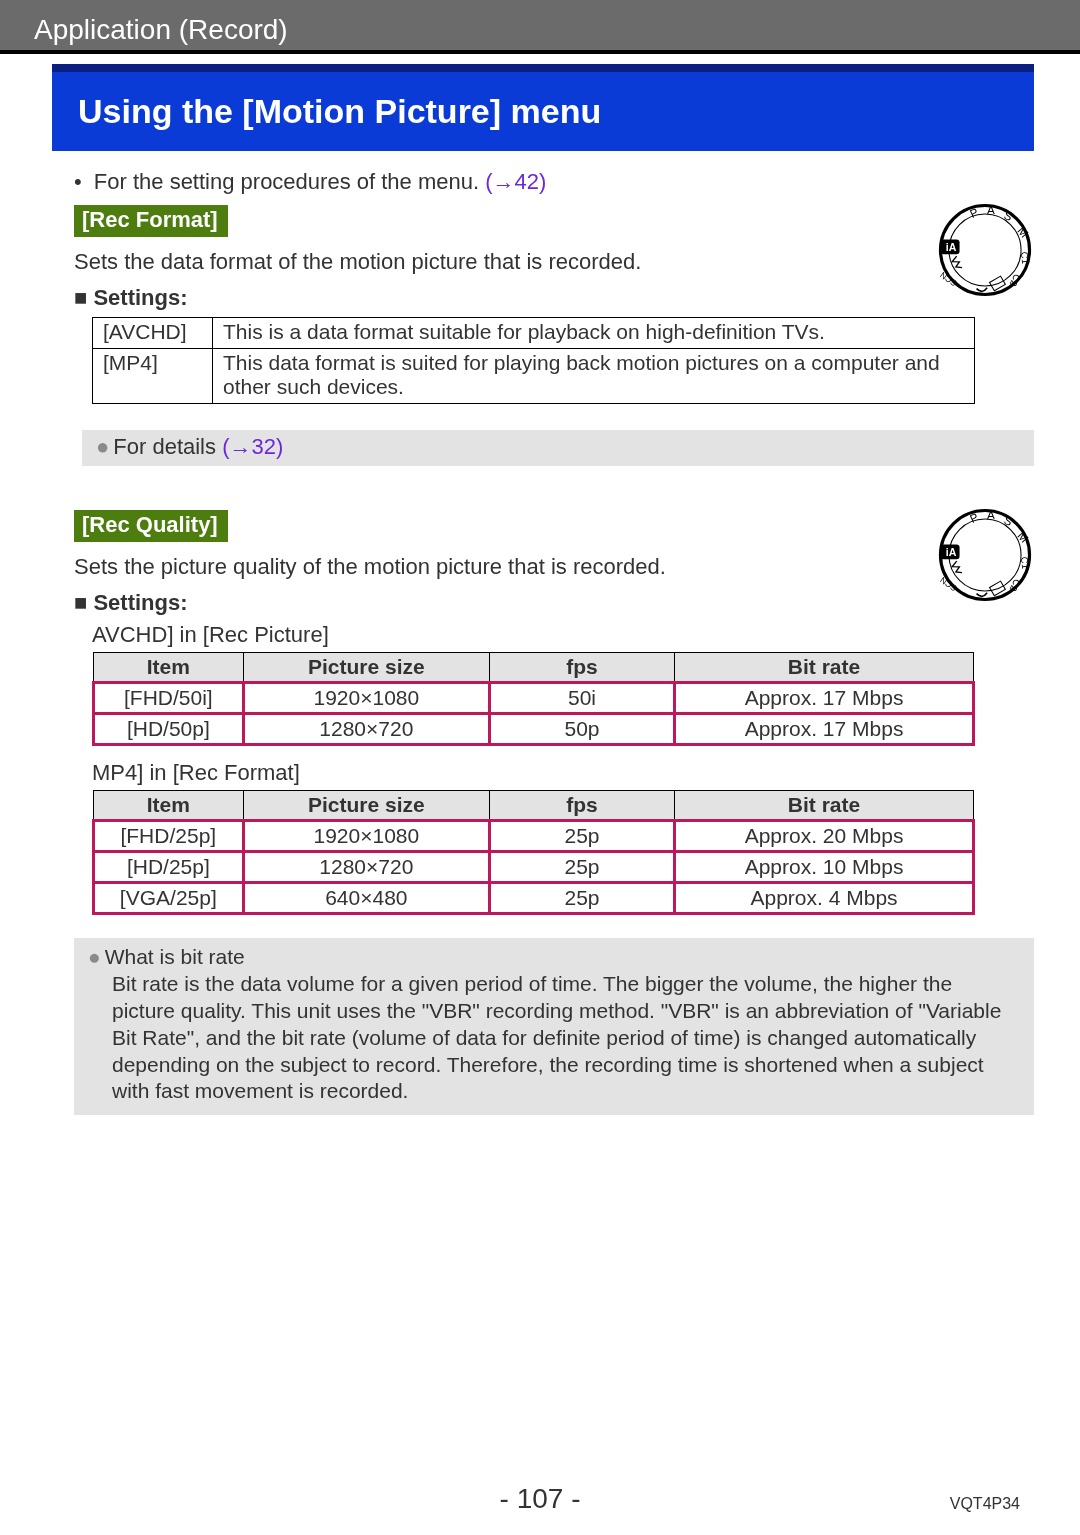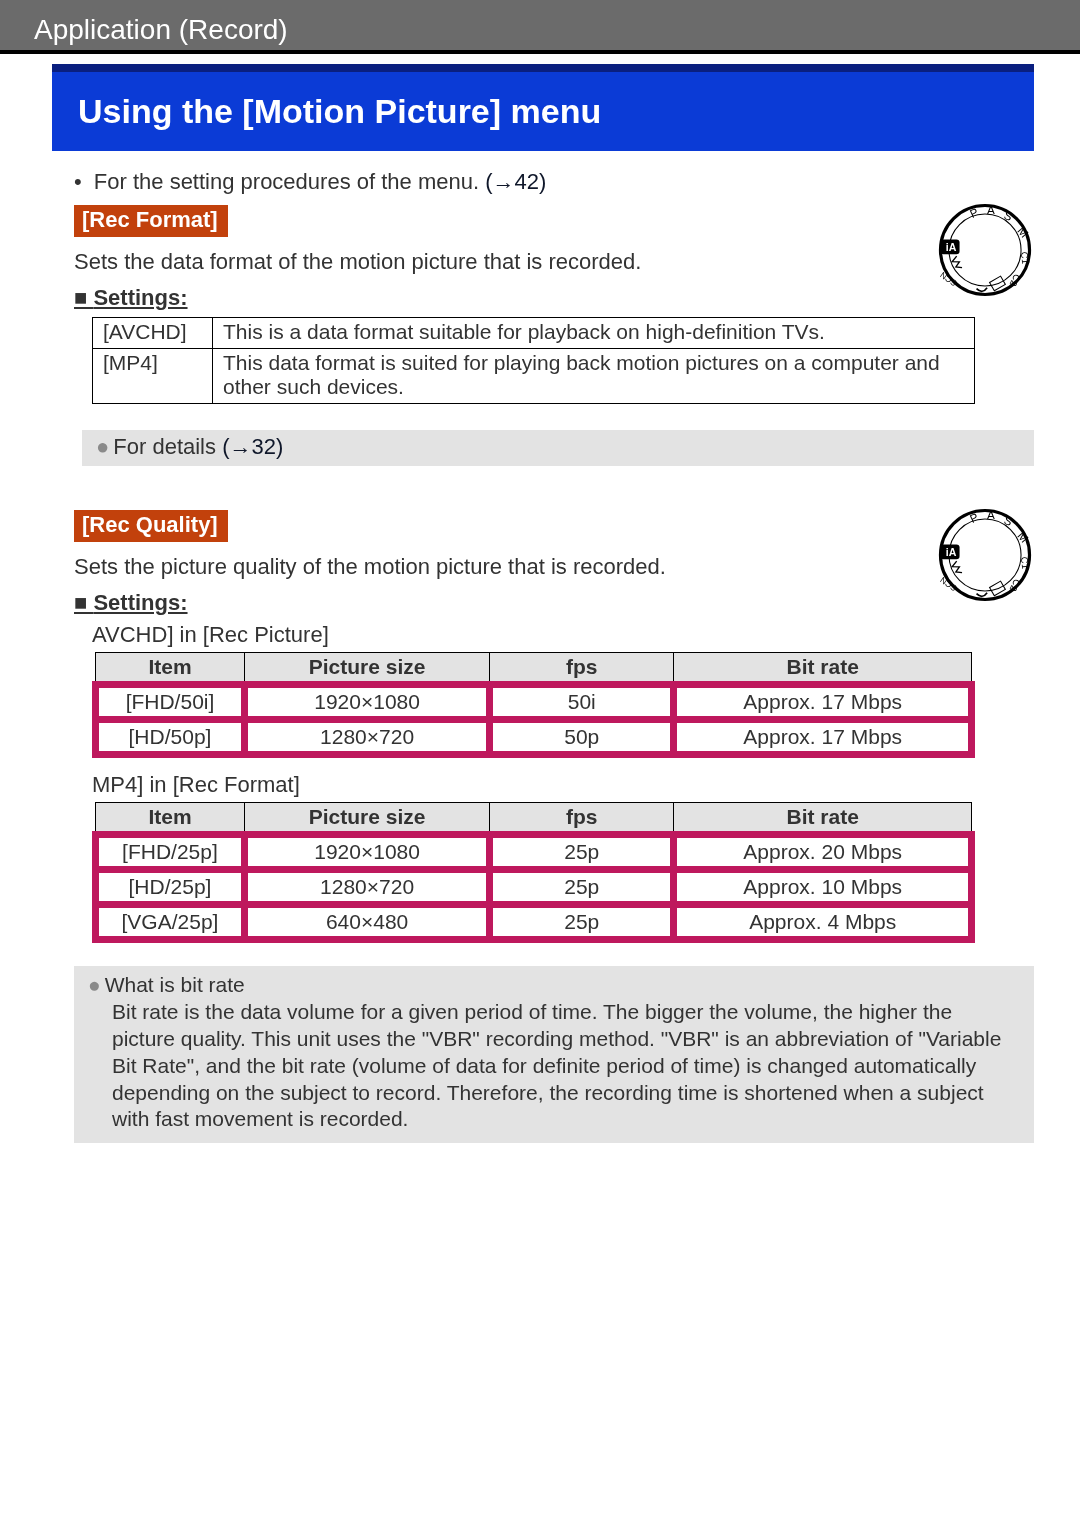--- a/index.html
+++ b/index.html
@@ -21,43 +21,43 @@
     font-weight: bold;
     padding: 20px 26px;
     margin: 10px 46px 18px 52px;
     border-top: 8px solid #0a1f7f;
   }
 
   .content { padding: 0 46px 0 74px; }
 
   .intro-line { font-size: 22px; margin: 4px 0 10px 0; }
   .intro-line .bullet { margin-right: 6px; }
-  .link { color: #0f172a; }
+  .link { color: #6d28d9; }
 
   .section-label {
     display: inline-block;
-    background: #c2410c;
+    background: #4d7c0f;
     color: #fff;
     font-weight: bold;
     font-size: 22px;
     padding: 2px 10px 4px 8px;
     margin-bottom: 12px;
   }
 
   .section-row { position: relative; margin-bottom: 10px; }
   .dial {
     position: absolute;
     right: -4px;
     top: -8px;
     width: 106px;
     height: 106px;
   }
   .desc-text { font-size: 22px; margin-bottom: 10px; }
 
-  .settings-head { font-size: 22px; font-weight: bold; margin: 8px 0 6px 0; text-decoration: underline; }
+  .settings-head { font-size: 22px; font-weight: bold; margin: 8px 0 6px 0; }
   .settings-head::before { content: "■ "; }
 
   table.settings-table {
     border-collapse: collapse;
     width: 92%;
     margin-left: 18px;
     margin-bottom: 26px;
     font-size: 21px;
   }
   table.settings-table td {
@@ -86,21 +86,21 @@
     text-align: center;
     border-radius: 6px;
   }
   table.grid th {
     border: 1px solid #000;
     background: #e3e3e3;
     font-weight: bold;
     padding: 2px 6px;
   }
   table.grid td {
-    border: 7px solid #be185d;
+    border: 3px solid #be185d;
     padding: 2px 6px;
   }
   table.grid .c1 { width: 17%; }
   table.grid .c2 { width: 28%; }
   table.grid .c3 { width: 21%; }
   table.grid .c4 { width: 34%; }
 
   .info-box {
     background: #e3e3e3;
     font-size: 21px;
@@ -260,13 +260,17 @@
     </tbody>
       </table>
 
     <div class="info-box">
       <div><span class="disc">●</span><span>What is bit rate</span></div>
       <div class="body">Bit rate is the data volume for a given period of time. The bigger the volume, the higher the picture quality. This unit uses the "VBR" recording method. "VBR" is an abbreviation of "Variable Bit Rate", and the bit rate (volume of data for definite period of time) is changed automatically depending on the subject to record. Therefore, the recording time is shortened when a subject with fast movement is recorded.</div>
     </div>
 
   </div>
 
+  <div class="footer">
+    <span>- 107 -</span>
+    <span class="docid">VQT4P34</span>
+  </div>
 </div>
 
 </body></html>

